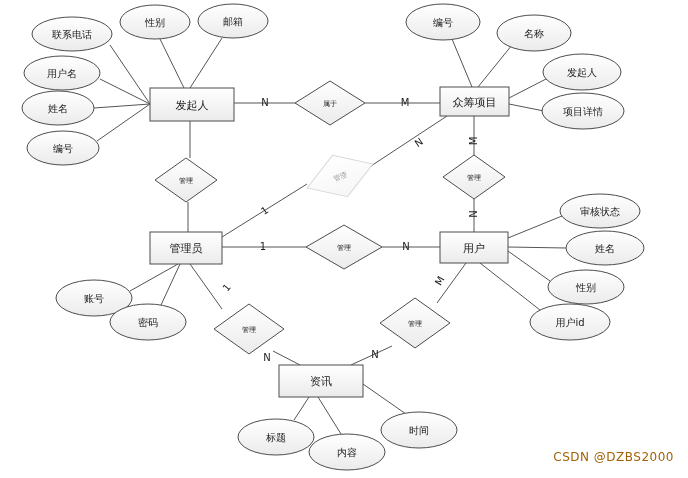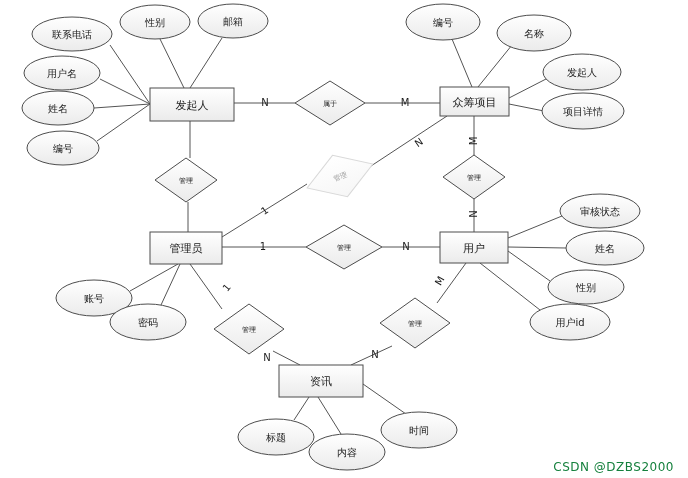--- a/index.html
+++ b/index.html
@@ -48,24 +48,24 @@
     font-size: 10px;
     fill: #1a1a1a;
     text-anchor: middle;
     dominant-baseline: middle;
   }
   .ghost-stroke { stroke: #d9d9d9; stroke-width: 1; }
   .ghost-text   { fill: #9a9a9a; }
   .watermark {
     position: absolute;
     right: 14px;
-    bottom: 4px;
+    bottom: 14px;
     font-family: "DejaVu Sans", "Liberation Sans", sans-serif;
     font-size: 12px;
-    color: #15803d;
+    color: #a16207;
     letter-spacing: 0.5px;
     user-select: none;
   }
 </style>
 </head>
 <body>
 
 <div id="canvas-wrap">
 
   <svg id="er-svg" viewBox="0 0 688 478">

